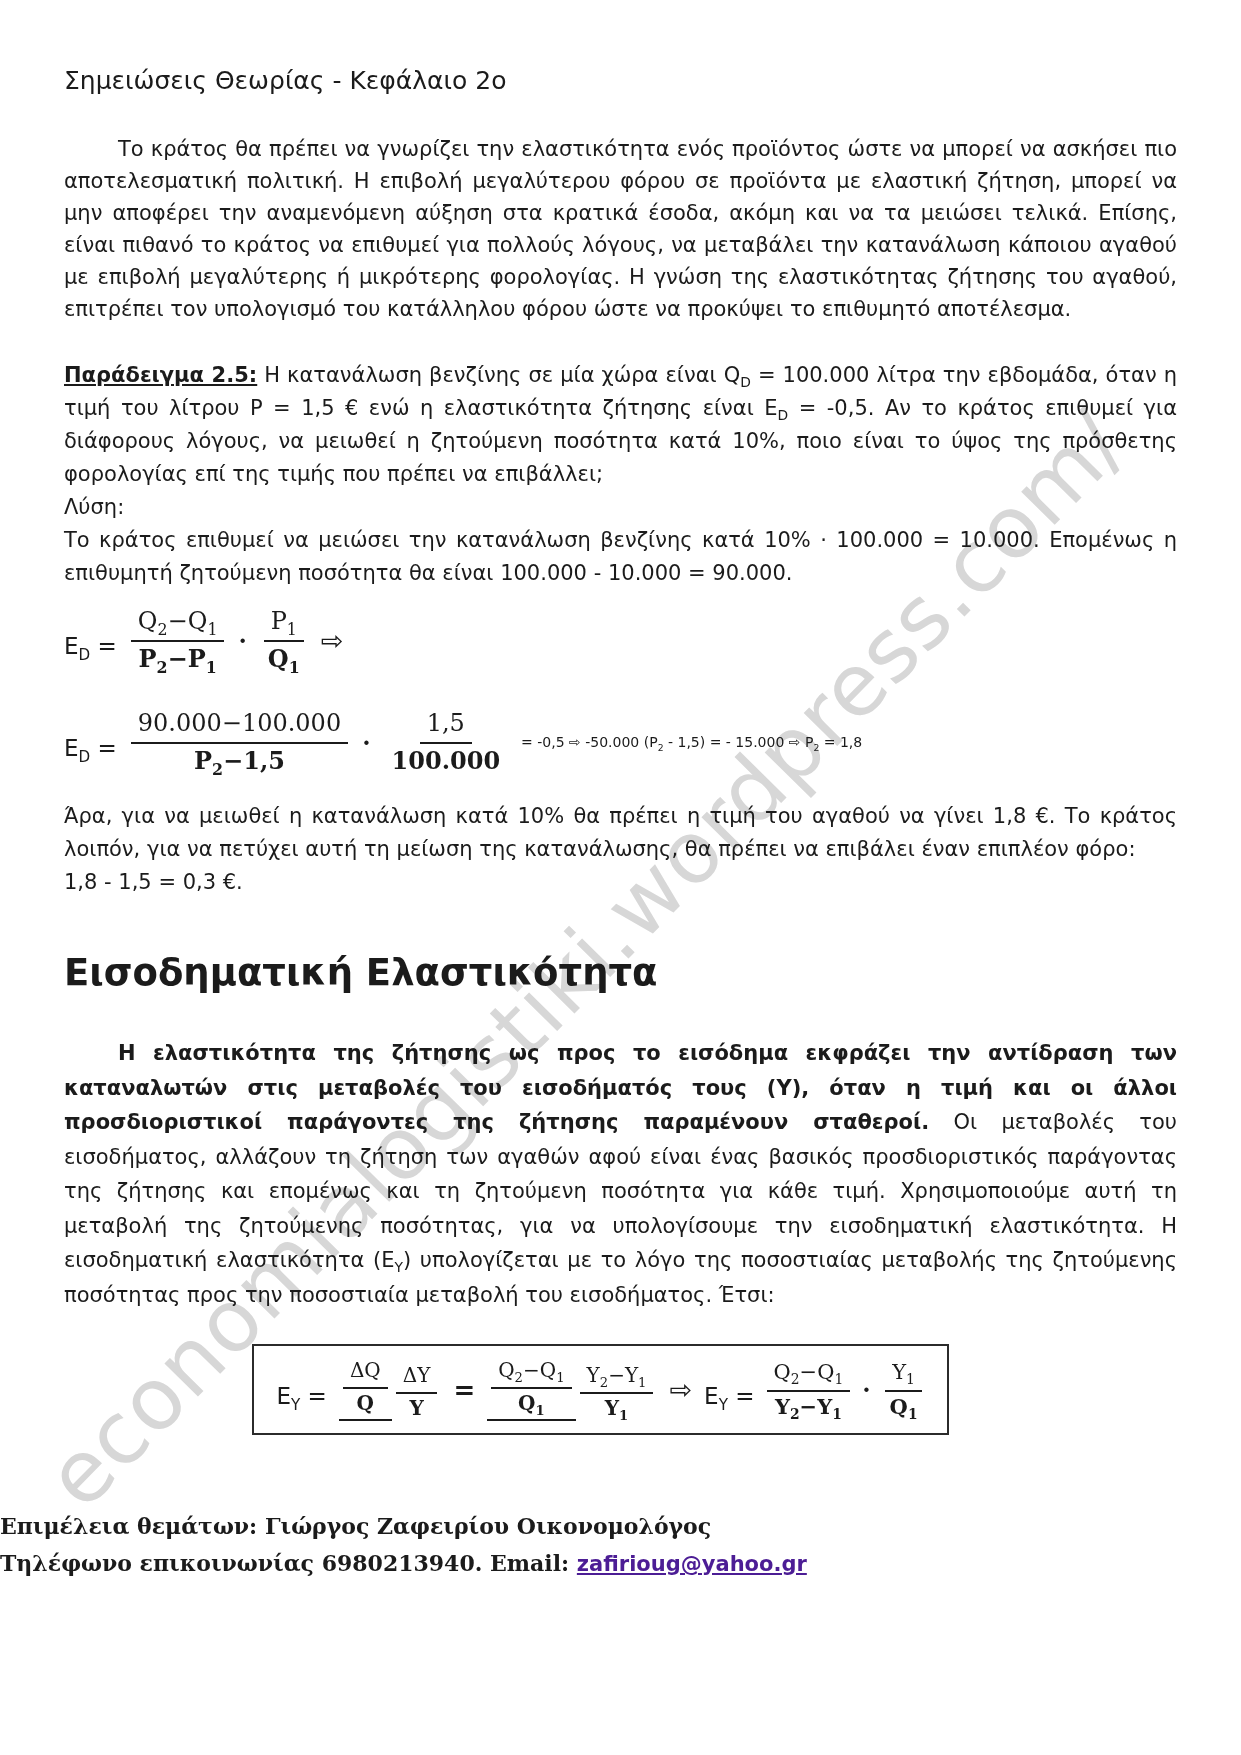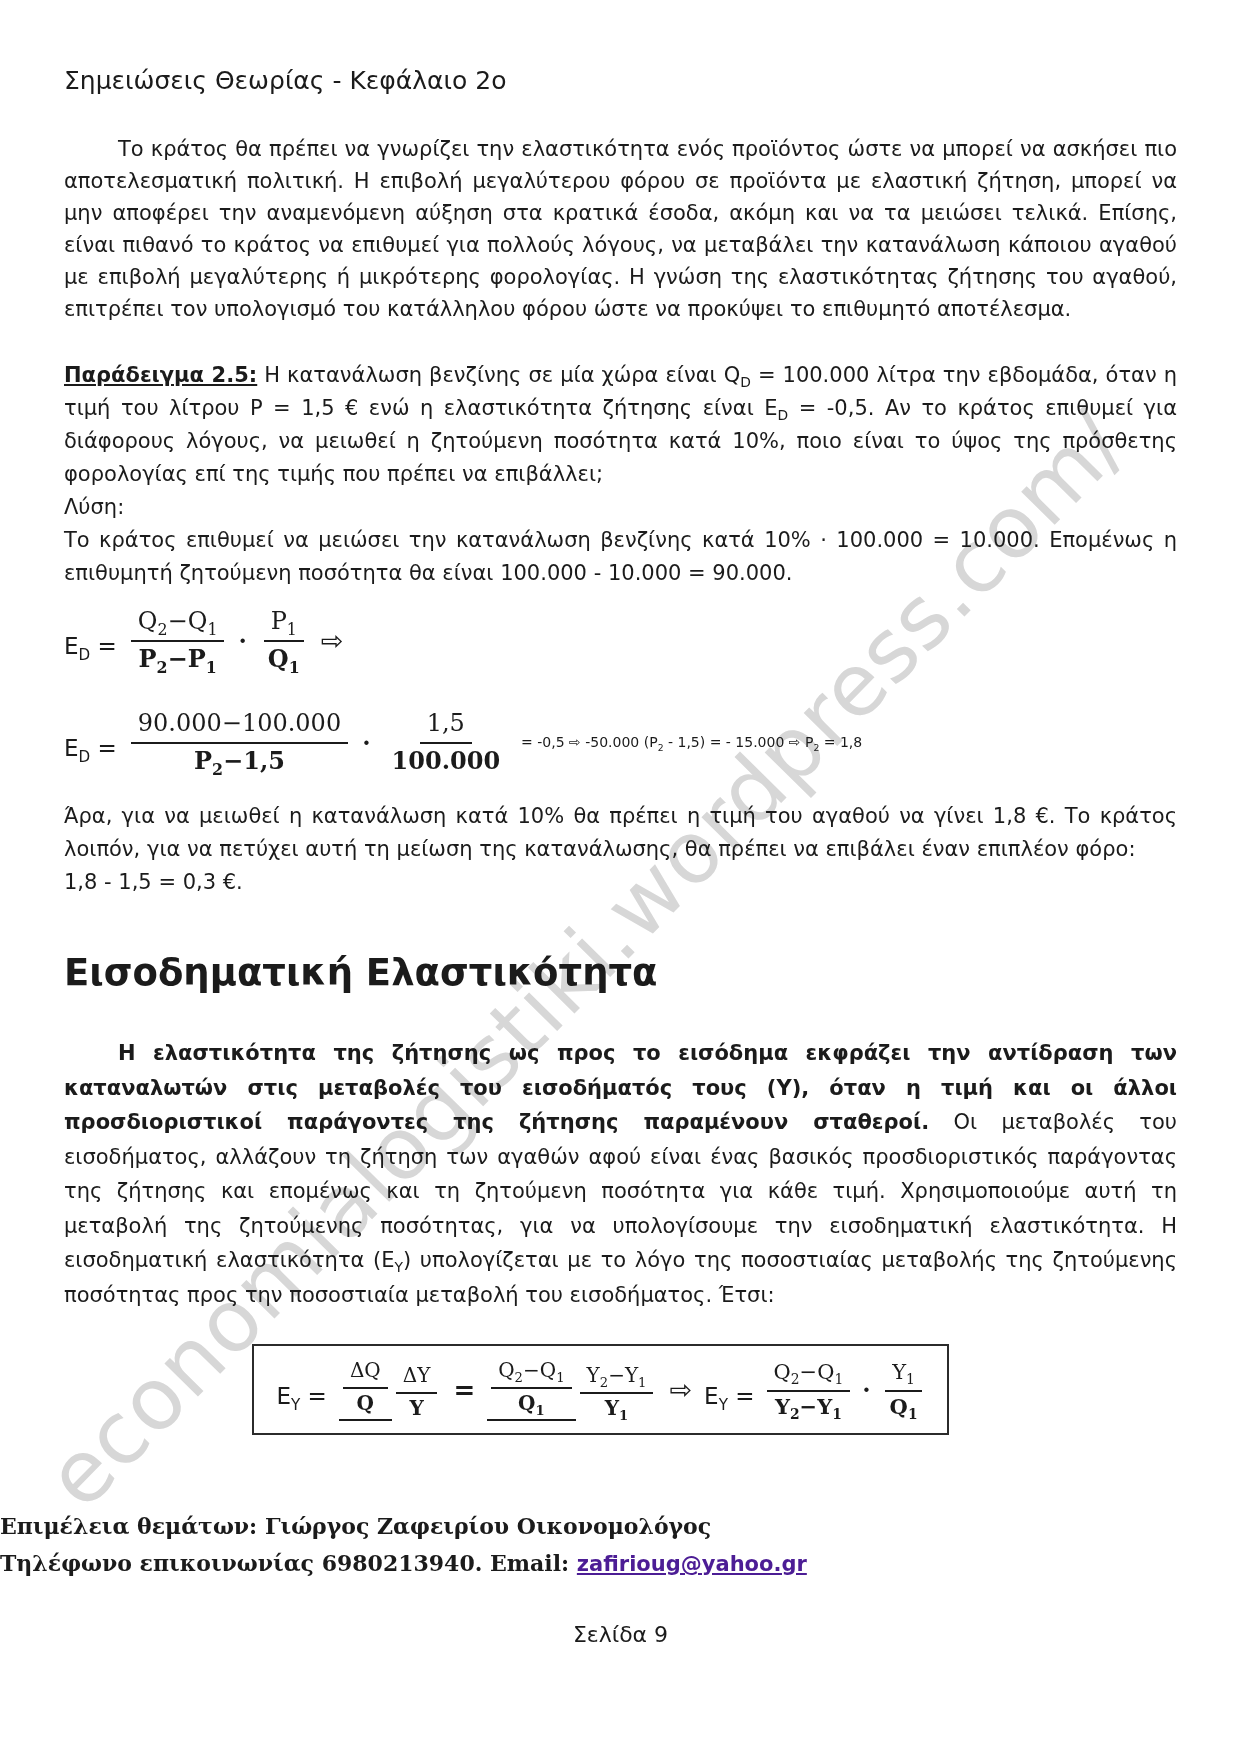--- a/index.html
+++ b/index.html
@@ -192,15 +192,14 @@
       </div>
     </div>
 
   </div>
 
   <div class="footer">
     <div>Επιμέλεια θεμάτων: Γιώργος Ζαφειρίου Οικονομολόγος</div>
     <div><span>Τηλέφωνο επικοινωνίας 6980213940. Email: </span><a href="#" class="email-link">zafirioug@yahoo.gr</a></div>
   </div>
 
-  <div class="page-label">Σελίδα 9</div>
 
 </div>
 
 </body></html>

